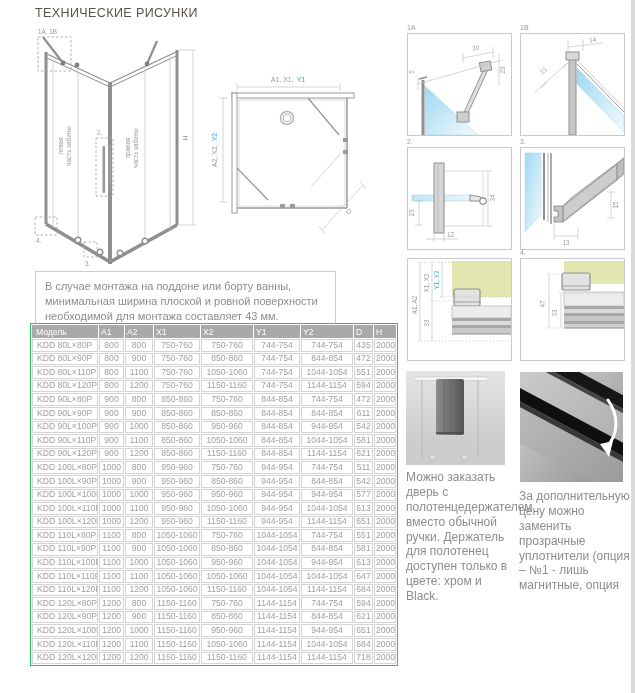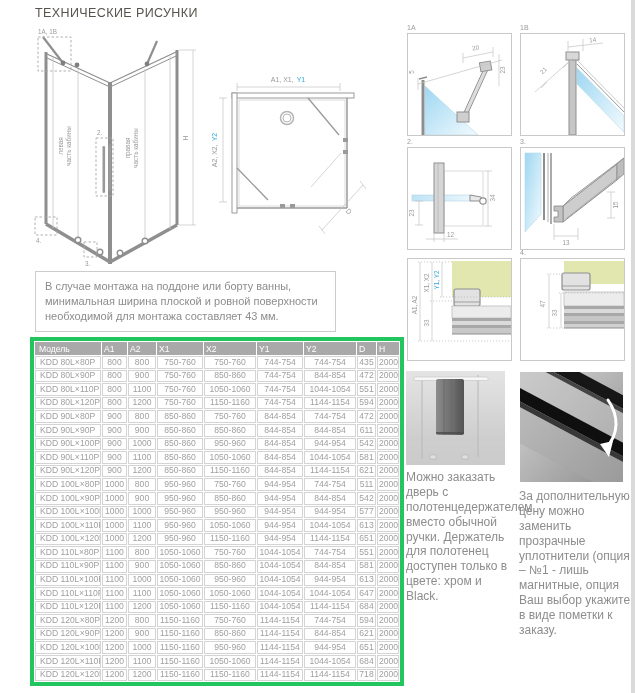--- a/index.html
+++ b/index.html
@@ -21,22 +21,22 @@
   .dbox{
     position:absolute;width:105px;height:103px;border:1px solid #c9c9c9;
     background:#fff;box-sizing:border-box;
   }
   .dlabel{position:absolute;font-size:7px;color:#9a9a9a;}
   .note{
     position:absolute;left:35px;top:271px;width:281px;border:1px solid #cccccc;
     padding:7px 9px;font-size:11px;line-height:1.35;color:#8d8d8d;
   }
   table.spec{
-    position:absolute;left:30px;top:337px;width:362px;table-layout:fixed;
-    border-collapse:separate;border-spacing:1px;background:#fff;border:4px solid #22c55e;
+    position:absolute;left:30px;top:323px;width:362px;table-layout:fixed;
+    border-collapse:separate;border-spacing:1px;background:#fff;border:1px solid #22c55e;
   }
   .spec th{
     background:var(--th-bg);color:#fff;font-size:8.6px;font-weight:normal;
     padding:1.5px 2px;text-align:left;white-space:nowrap;overflow:hidden;
   }
   .spec td{
     border:1px solid #d4d4d4;color:#a0a0a0;font-size:8.6px;padding:0 1px;
     text-align:center;height:10.6px;line-height:1.1;white-space:nowrap;overflow:hidden;
   }
   .spec th.model,.spec td.model{text-align:left;padding-left:4px;}
@@ -652,17 +652,16 @@
           <td>718</td>
           <td>2000</td>
         </tr>
       </tbody>
   </table>
 
   <div class="caption" style="left:406px;top:470px;width:110px">Можно заказать дверь с полотенцедержателем вместо обычной ручки. Держатель для полотенец доступен только в цвете: хром и Black.</div>
   <div class="caption" style="left:519px;top:489px;width:112px">
       <div>За дополнительную цену можно заменить прозрачные уплотнители (опция</div>
       <div>– №1 - лишь магнитные, опция</div>
-      <div>Ваш выбор укажите в виде пометки к заказу.</div>
     </div>
 
   <div class="edge"></div>
 </div>
 
 </body></html>

